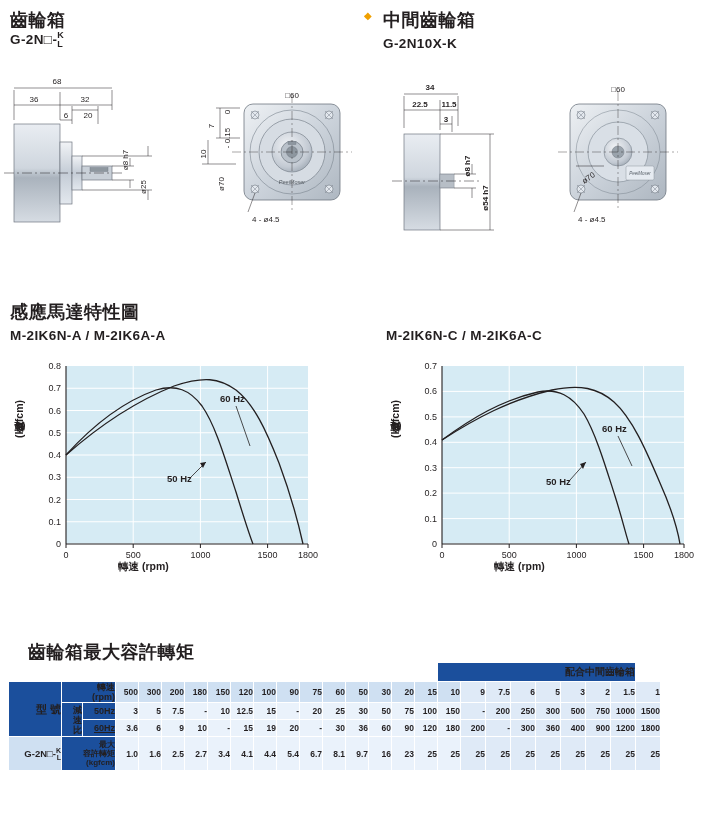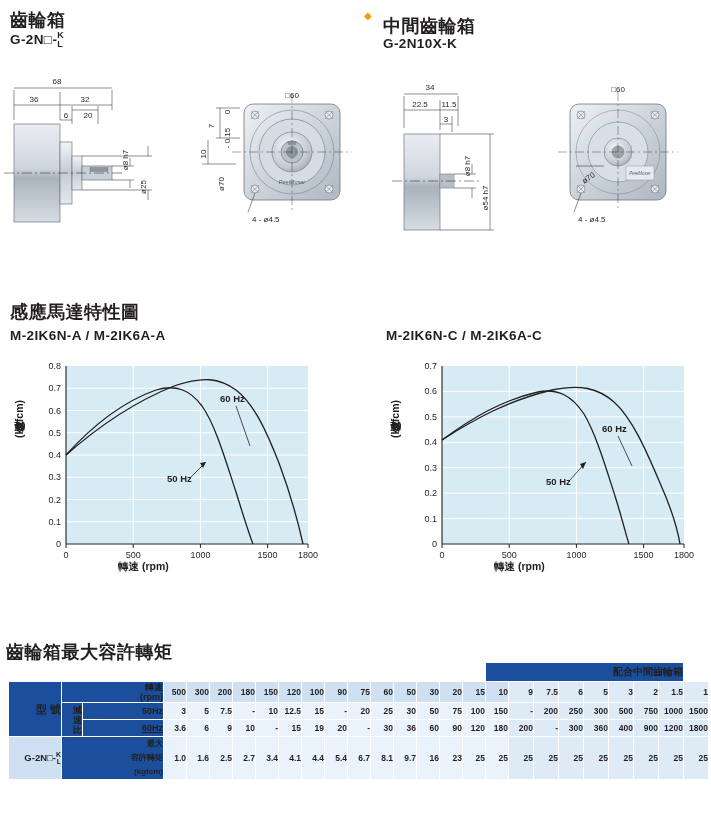--- a/index.html
+++ b/index.html
@@ -37,21 +37,21 @@
 
 <div class="abs sect-title" style="left:10px;top:8px;">齒輪箱</div>
 <div class="abs" style="left:10px;top:30px;">
   <span class="model-title">G-2N□-</span><span style="display:inline-block;vertical-align:middle;font-size:9px;font-weight:bold;line-height:9px;text-align:left;">
     <span style="display:block;">K</span>
     <span style="display:block;">L</span>
   </span>
 </div>
 
 <div class="abs diamond" style="left:364px;top:10px;">◆</div>
-<div class="abs sect-title" style="left:383px;top:8px;margin-top:6px;">中間齒輪箱</div>
+<div class="abs sect-title" style="left:383px;top:8px;">中間齒輪箱</div>
 <div class="abs model-title" style="left:383px;top:36px;">G-2N10X-K</div>
 
 <div class="abs" style="left:0px;top:62px;width:190px;height:180px;">
 <svg width="190" height="180" viewBox="0 0 190 180">
   <defs>
     <linearGradient id="gbody" x1="0" y1="0" x2="0" y2="1">
       <stop offset="0" stop-color="#e9edf2"></stop>
           <stop offset="0.45" stop-color="#cfd6de"></stop>
       <stop offset="0.55" stop-color="#aab3bd"></stop>
           <stop offset="1" stop-color="#d6dce3"></stop>
@@ -165,21 +165,21 @@
   <text class="dim" x="10" y="76" text-anchor="middle" transform="rotate(-90 10 76)">10</text>
   <text class="dim" x="28" y="106" text-anchor="middle" transform="rotate(-90 28 106)">ø70</text>
 
   <g stroke="#231f20" stroke-width="0.5" fill="none">
     <line x1="59" y1="115" x2="52" y2="134"></line>
   </g>
   <text class="dim" x="56" y="144" text-anchor="start">4 - ø4.5</text>
 </svg>
 </div>
 
-<div class="abs" style="left:386px;top:70px;width:160px;height:170px;">
+<div class="abs" style="left:386px;top:70px;width:160px;height:170px;font-weight:bold;">
 <svg width="160" height="170" viewBox="0 0 160 170">
   <defs>
     <linearGradient id="mbody" x1="0" y1="0" x2="0" y2="1">
       <stop offset="0" stop-color="#e9edf2"></stop>
           <stop offset="0.45" stop-color="#cfd6de"></stop>
       <stop offset="0.55" stop-color="#a9b2bc"></stop>
           <stop offset="1" stop-color="#d6dce3"></stop>
     </linearGradient>
   </defs>
 
@@ -392,21 +392,21 @@
   <text x="222" y="74" font-size="9.5" font-weight="bold" fill="#231f20">60 Hz</text>
   <line x1="238" y1="78" x2="252" y2="108" stroke="#231f20" stroke-width="0.8"></line>
   <text x="166" y="127" font-size="9.5" font-weight="bold" fill="#231f20">50 Hz</text>
   <path d="M190,122 L206,104" stroke="#231f20" stroke-width="0.8"></path>
   <polygon points="206,104 200,106 203,111" fill="#231f20"></polygon>
 </svg>
 </div>
 <div class="abs b" style="left:388px;top:400px;font-size:10.5px;writing-mode:vertical-rl;transform:rotate(180deg);">轉矩  (kgfcm)</div>
 <div class="abs b" style="left:494px;top:560px;font-size:10.5px;">轉速  (rpm)</div>
 
-<div class="abs sect-title" style="left:6px;top:640px;text-align:center;">齒輪箱最大容許轉矩</div>
+<div class="abs sect-title" style="left:28px;top:640px;text-align:center;">齒輪箱最大容許轉矩</div>
 
 <div class="abs" style="left:8px;top:662px;">
 <table class="spec">
 
   <tbody>
         <tr class="row-h">
     <td colspan="17" class="cell-white" style="border-color:#ffffff;"></td>
     <td colspan="8" class="hdr-blue" style="font-size:10px;padding:2px 0;">配合中間齒輪箱</td>
   </tr>
 
@@ -433,21 +433,21 @@
     <td class="cell-lblue2" style="width:24px;">6</td>
     <td class="cell-lblue2" style="width:24px;">5</td>
     <td class="cell-lblue2" style="width:24px;">3</td>
     <td class="cell-lblue2" style="width:24px;">2</td>
     <td class="cell-lblue2" style="width:24px;margin-left:48px;">1.5</td>
     <td class="cell-lblue2" style="width:24px;">1</td>
   </tr>
 
   <tr class="row-h">
     <td rowspan="2" class="hdr-blue" style="width:20px;font-size:9px;line-height:10px;">減<br>速<br>比</td>
-    <td class="hdr-blue" style="width:32px;font-size:9px;padding-left:48px;">50Hz</td>
+    <td class="hdr-blue" style="width:32px;font-size:9px;">50Hz</td>
     <td class="cell-pale">3</td>
     <td class="cell-pale">5</td>
     <td class="cell-pale">7.5</td>
     <td class="cell-pale">-</td>
     <td class="cell-pale">10</td>
     <td class="cell-pale">12.5</td>
     <td class="cell-pale">15</td>
     <td class="cell-pale">-</td>
     <td class="cell-pale">20</td>
     <td class="cell-pale">25</td>
@@ -493,21 +493,21 @@
     <td class="cell-lblue2">1800</td>
   </tr>
 
   <tr style="height:34px;">
     <td class="cell-lblue" style="font-size:9.5px;">
       <span>G-2N□-</span><span style="display:inline-block;vertical-align:middle;font-size:7px;line-height:7px;">
         <span style="display:block;">K</span>
         <span style="display:block;">L</span>
       </span>
     </td>
-    <td colspan="2" class="hdr-blue" style="font-size:8px;line-height:14px;">最大<br>容許轉矩<br>(kgfcm)</td>
+    <td colspan="2" class="hdr-blue" style="font-size:8px;line-height:9px;">最大<br>容許轉矩<br>(kgfcm)</td>
     <td class="cell-pale">1.0</td>
     <td class="cell-pale">1.6</td>
     <td class="cell-pale">2.5</td>
     <td class="cell-pale">2.7</td>
     <td class="cell-pale">3.4</td>
     <td class="cell-pale">4.1</td>
     <td class="cell-pale">4.4</td>
     <td class="cell-pale">5.4</td>
     <td class="cell-pale">6.7</td>
     <td class="cell-pale">8.1</td>

